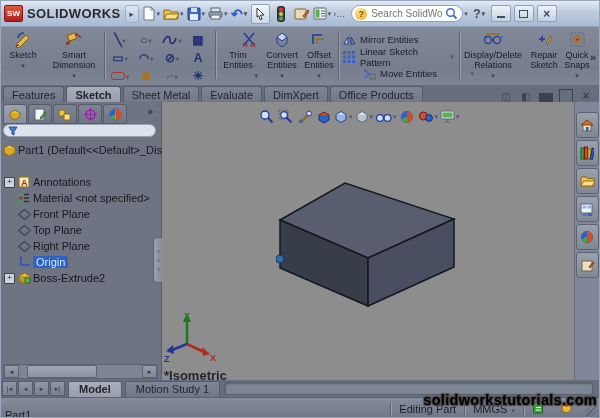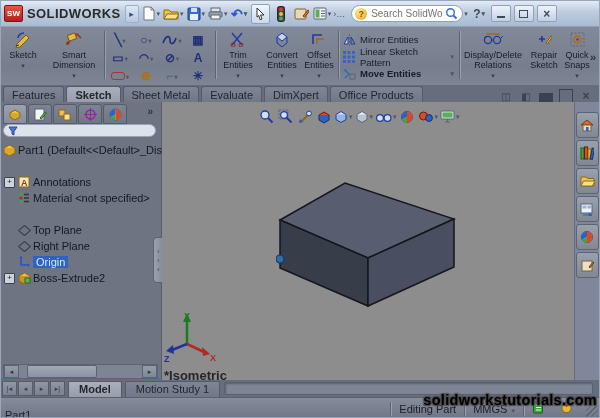--- a/index.html
+++ b/index.html
@@ -252,21 +252,21 @@
     <div class="gridcell" style="left:158px;top:40px;">
         <span class="nv" style="color:#5c6573;">⌐</span>
         <span class="caret">▾</span>
       </div>
     <div class="gridcell" style="left:184px;top:40px;">
         <span class="nv">✳</span>
       </div>
 
     <div class="rsep" style="left:214px;"></div>
 
-    <div class="rbtn" style="left:217px;width:40px;">
+    <div class="rbtn" style="left:217px;width:40px;align-items:flex-end;">
       <span class="ricon">
         <svg width="16" height="16">
             <path d="M2 2l10 12M12 2L2 14" stroke="#223a9c" stroke-width="1.4" fill="none"></path>
             <circle cx="3" cy="14" r="2" fill="none" stroke="#9c2a20"></circle>
             <circle cx="11" cy="14" r="2" fill="none" stroke="#9c2a20"></circle>
           </svg>
         </span>
       <span>Trim Entities</span>
       <span class="rcaret">▾</span>
     </div>
@@ -315,21 +315,21 @@
               <rect x="9" y="4.5" width="3" height="3"></rect>
               <rect x="0" y="9" width="3" height="3"></rect>
               <rect x="4.5" y="9" width="3" height="3"></rect>
               <rect x="9" y="9" width="3" height="3"></rect>
             </g>
           </svg>
         </span>
       <span>Linear Sketch Pattern</span>
       <span class="caret">▾</span>
     </div>
-    <div class="listbtn" style="left:341px;top:38px;font-weight:bold;">
+    <div class="listbtn" style="left:361px;top:38px;">
       <span class="lic">
         <svg width="13" height="12">
             <path d="M2 2l4 4M6 6l-4 4" stroke="#3a62c8" stroke-width="1.4" fill="none"></path>
             <path d="M1 1l3 1-2 2z" fill="#3a62c8"></path>
             <rect x="7" y="6" width="5" height="5" fill="none" stroke="#5c6573"></rect>
           </svg>
         </span>
       <span>Move Entities</span>
       <span class="caret">▾</span>
     </div>
@@ -456,20 +456,28 @@
     <div class="trow" style="top:88px;">
       <span class="ticon" style="margin-left:16px;">
         <svg width="12" height="12">
             <circle cx="3" cy="2.5" r="1.6" fill="#3ca83c"></circle>
             <circle cx="3" cy="6" r="1.6" fill="#b02a20"></circle>
             <circle cx="3" cy="9.5" r="1.6" fill="#3ca83c"></circle>
             <path d="M6 2.5h5M6 6h5M6 9.5h5" stroke="#333" stroke-width="1.4"></path>
           </svg>
         </span>
       <span>Material &lt;not specified&gt;</span>
+    </div>
+    <div class="trow" style="top:104px;">
+      <span class="ticon" style="margin-left:16px;">
+        <svg width="13" height="11">
+            <polygon points="6.5,0.5 12.5,5.5 6.5,10.5 0.5,5.5" fill="none" stroke="#3c424e" stroke-width="1.2"></polygon>
+          </svg>
+        </span>
+      <span>Front Plane</span>
     </div>
     <div class="trow" style="top:120px;">
       <span class="ticon" style="margin-left:16px;">
         <svg width="13" height="11">
             <polygon points="6.5,0.5 12.5,5.5 6.5,10.5 0.5,5.5" fill="none" stroke="#3c424e" stroke-width="1.2"></polygon>
           </svg>
         </span>
       <span>Top Plane</span>
     </div>
     <div class="trow" style="top:136px;">

